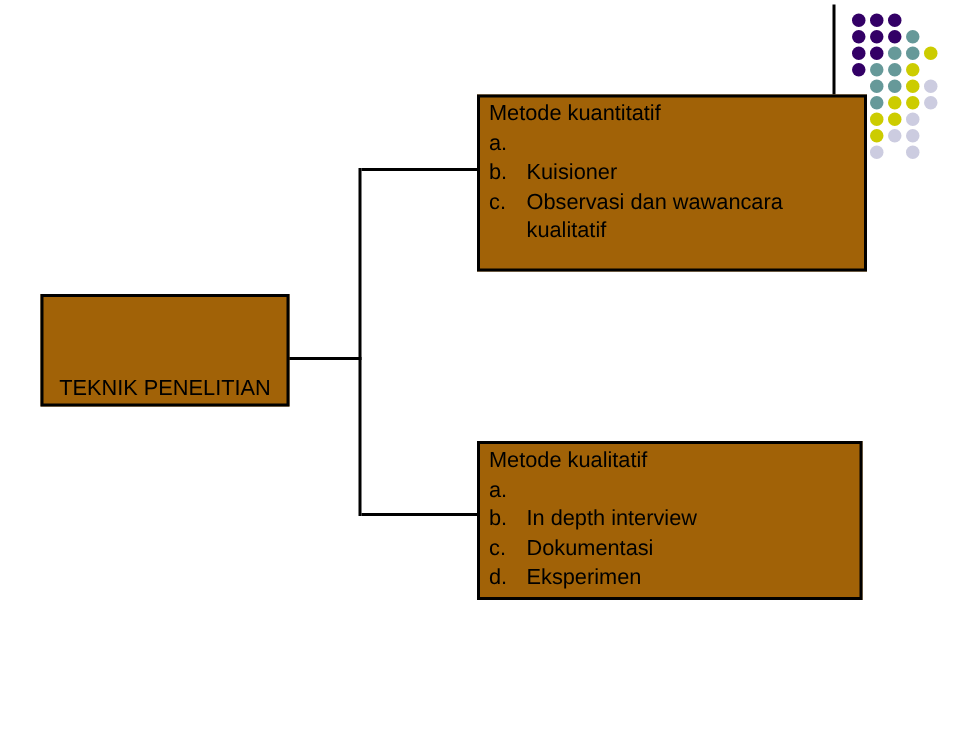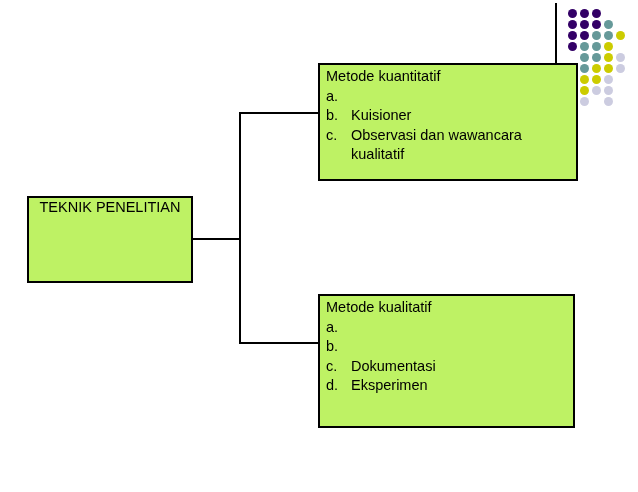--- a/index.html
+++ b/index.html
@@ -7,34 +7,34 @@
     position: relative;
     width: 638px;
     height: 492px;
     background: #ffffff;
     overflow: hidden;
     font-family: "Liberation Sans", sans-serif;
     color: #000000;
   }
   .node {
     position: absolute;
-    background: #bef264;
+    background: #a16207;
     border: 2px solid #000000;
     box-sizing: border-box;
     font-size: 14.5px;
     line-height: 19.5px;
   }
   .node-root {
-    left: 27px; top: 196px; width: 166px; height: 87px;
-    display: flex; align-items: flex-start; justify-content: center;
+    left: 27px; top: 196px; width: 166px; height: 75px;
+    display: flex; align-items: flex-end; justify-content: center;
     text-align: center;
     white-space: nowrap;
   }
   .node-quant { left: 318px; top: 63px;  width: 260px; height: 118px; padding: 2px 4px 0 6px; }
-  .node-qual  { left: 318px; top: 294px; width: 257px; height: 134px; padding: 2px 4px 0 6px; }
+  .node-qual  { left: 318px; top: 294px; width: 257px; height: 106px; padding: 2px 4px 0 6px; }
   .item { display: flex; }
   .marker { flex: 0 0 25px; width: 25px; }
   .itext { flex: 1 1 auto; }
   .connector { position: absolute; background: #000000; }
   .conn-root-stub { left: 192px; top: 238px; width: 49px; height: 2px; }
   .conn-vertical  { left: 239px; top: 112px; width: 2px;  height: 232px; }
   .conn-top       { left: 241px; top: 112px; width: 77px; height: 2px; }
   .conn-bottom    { left: 241px; top: 342px; width: 77px; height: 2px; }
   .decor-vline { position: absolute; left: 555px; top: 3px; width: 2px; height: 60px; background: #000000; }
   .dot-grid { position: absolute; left: 568px; top: 9px; width: 62px; height: 97px; }
@@ -109,20 +109,21 @@
     </div>
   </div>
 
   <div class="node node-qual">
     <div>Metode kualitatif</div>
     <div class="item">
       <span class="marker">a.</span>
     </div>
     <div class="item">
       <span class="marker">b.</span>
+      <span class="itext">In depth interview</span>
     </div>
     <div class="item">
       <span class="marker">c.</span>
       <span class="itext">Dokumentasi</span>
     </div>
     <div class="item">
       <span class="marker">d.</span>
       <span class="itext">Eksperimen</span>
     </div>
   </div>

